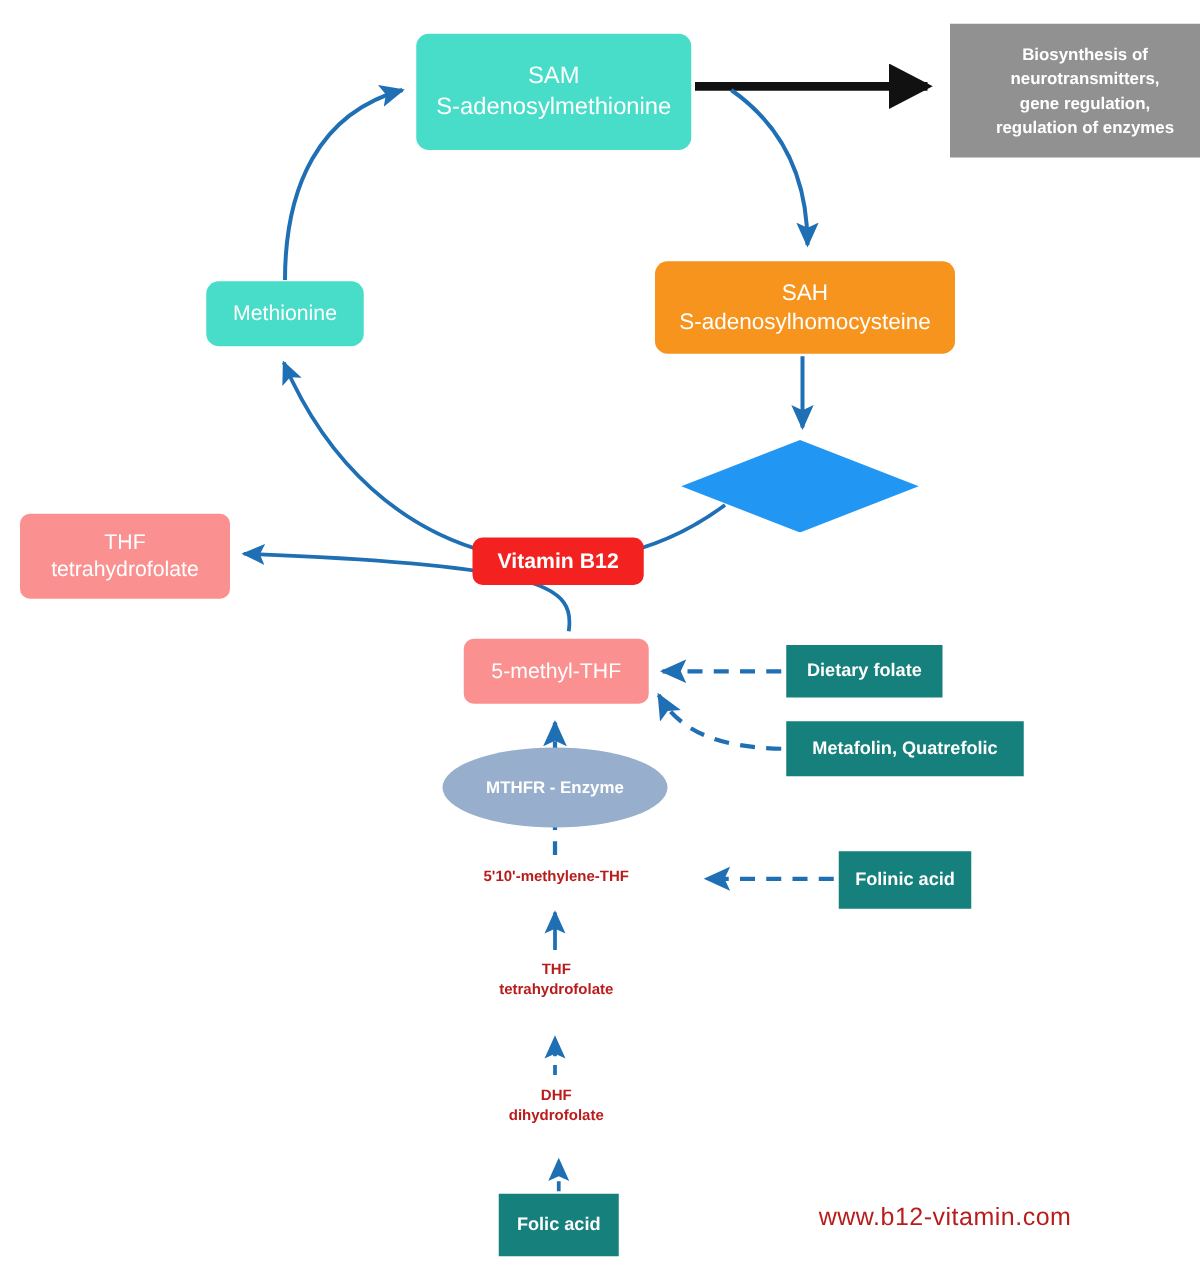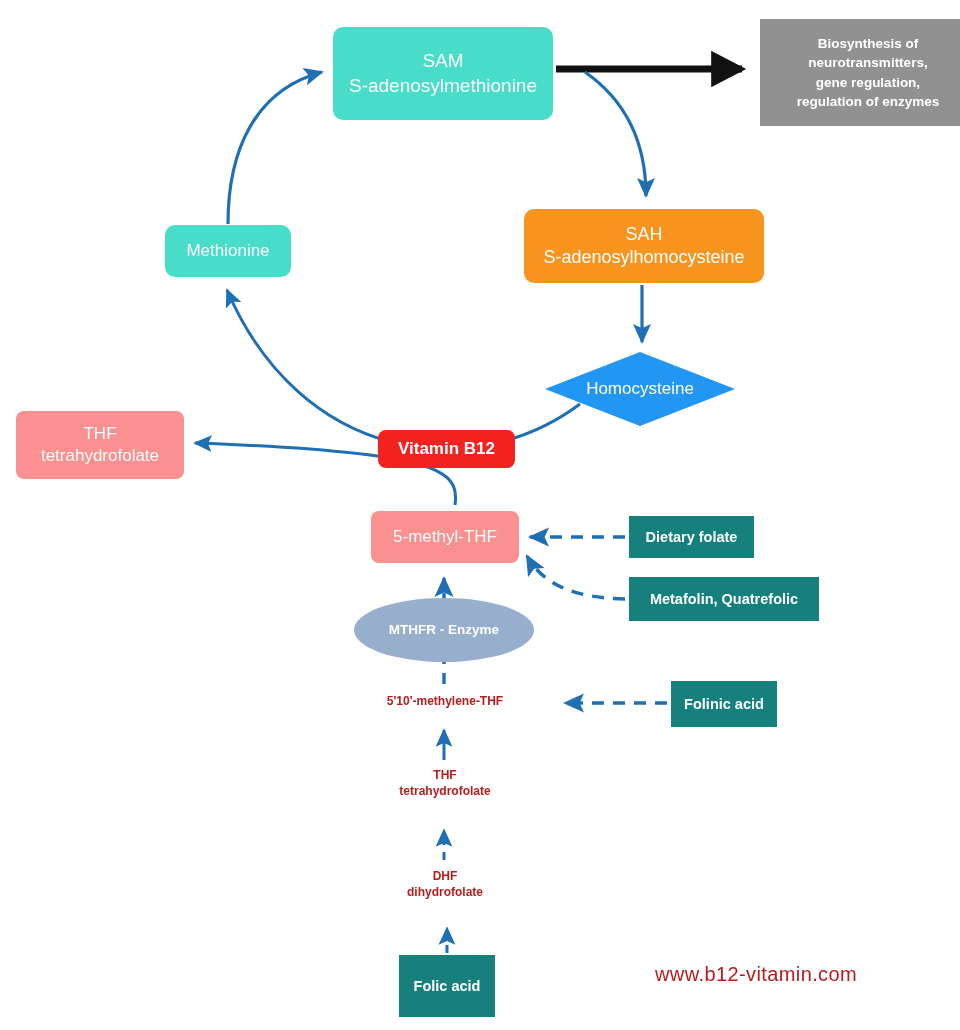--- a/index.html
+++ b/index.html
@@ -112,21 +112,21 @@
     font-size: 14.5px;
     font-weight: bold;
   }
   .n-folinic {
     left: 671px; top: 681px; width: 106px; height: 46px;
     background: #16807c;
     font-size: 14.5px;
     font-weight: bold;
   }
   .n-folic {
-    left: 399px; top: 955px; width: 96px; height: 62px;
+    left: 399px; top: 955px; width: 96px; height: 50px;
     background: #16807c;
     font-size: 14.5px;
     font-weight: bold;
   }
   .n-mthfr {
     left: 354px; top: 598px; width: 180px; height: 64px;
     background: #97aecc;
     border-radius: 50%;
     font-size: 13.5px;
     font-weight: bold;
@@ -221,23 +221,20 @@
   </div>
 
   <div class="node n-methionine">
     <div class="lines">
       <div>Methionine</div>
     </div>
   </div>
 
   <div class="node n-homocysteine">
     <span class="dia"></span>
-    <div class="lines">
-      <div>Homocysteine</div>
-    </div>
   </div>
 
   <div class="node n-thf">
     <div class="lines">
       <div>THF</div>
       <div>tetrahydrofolate</div>
     </div>
   </div>
 
   <div class="node n-b12">

